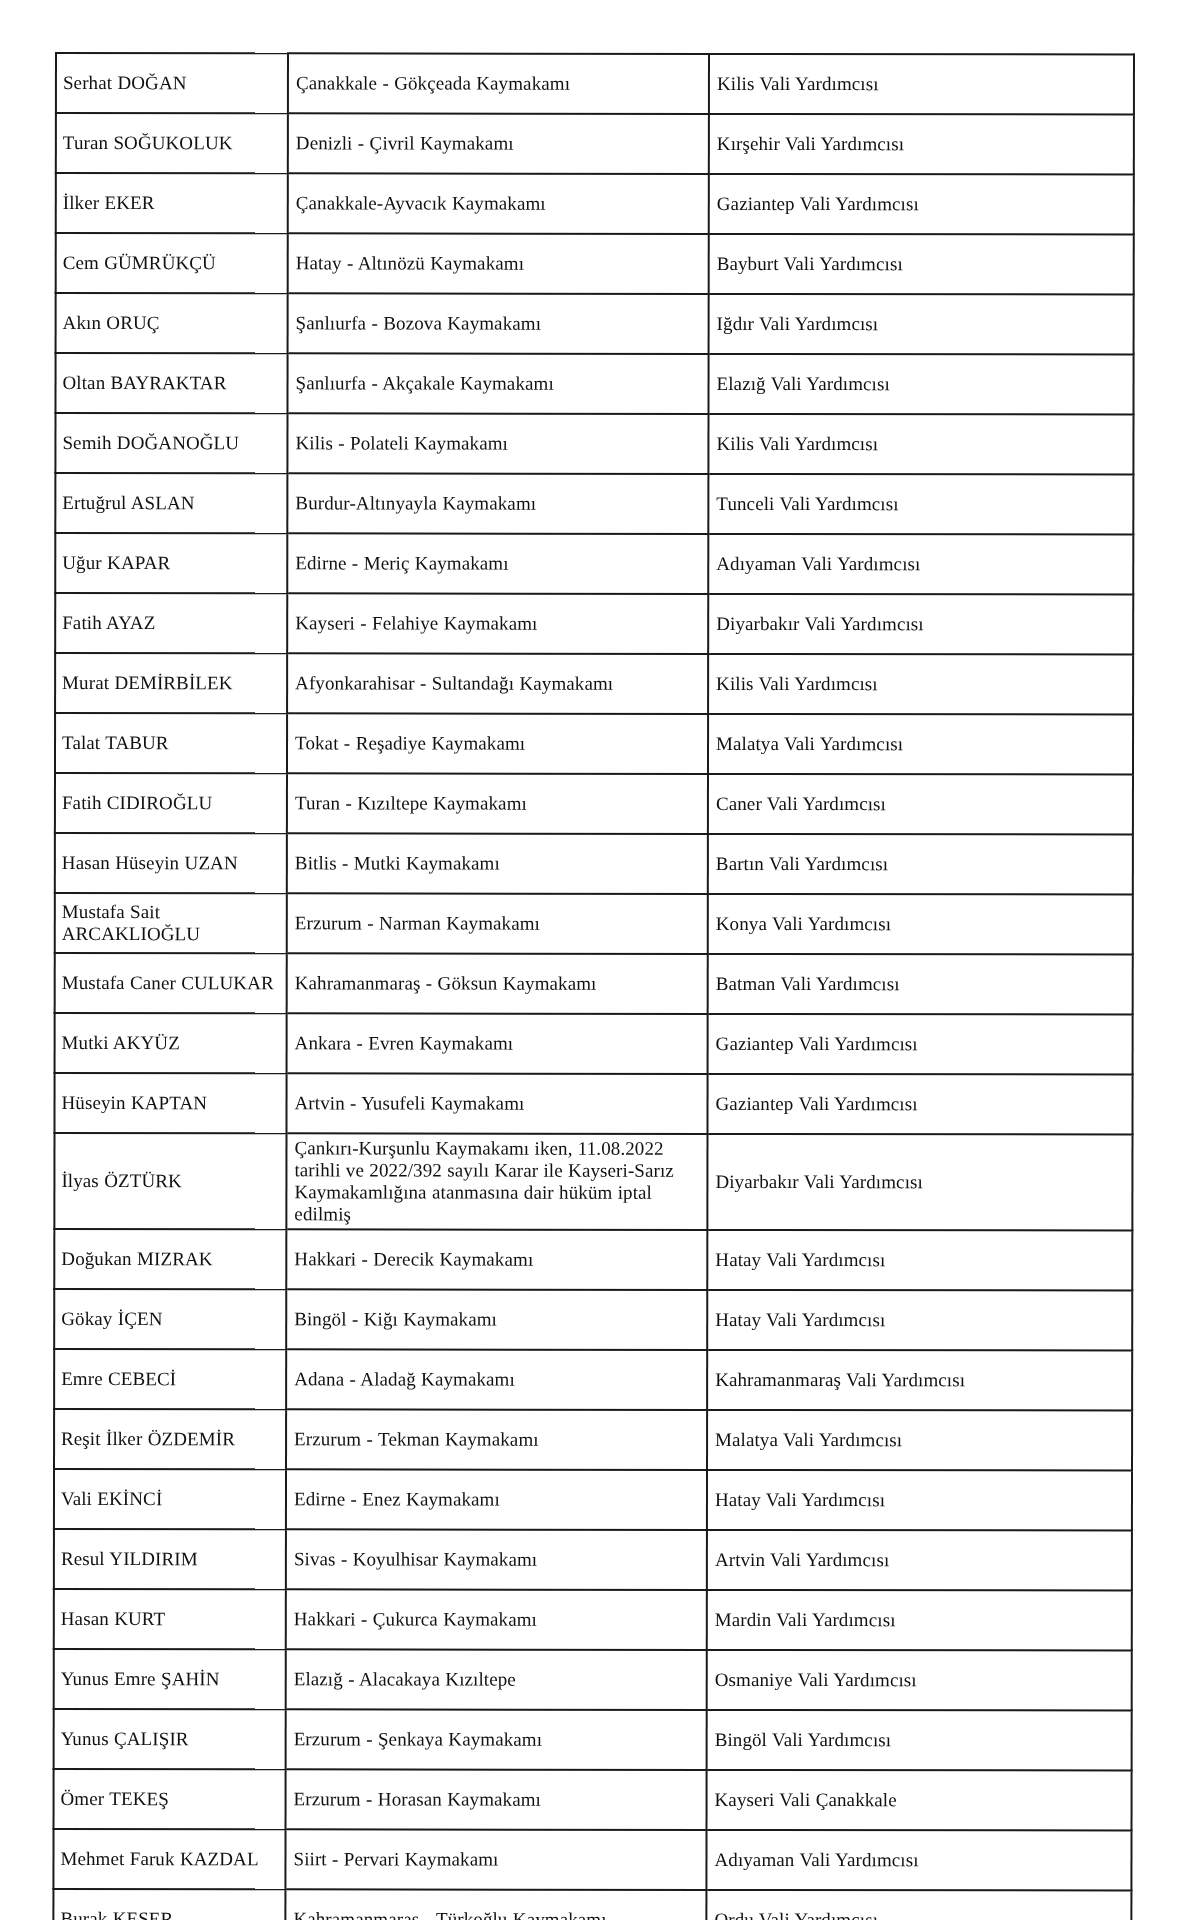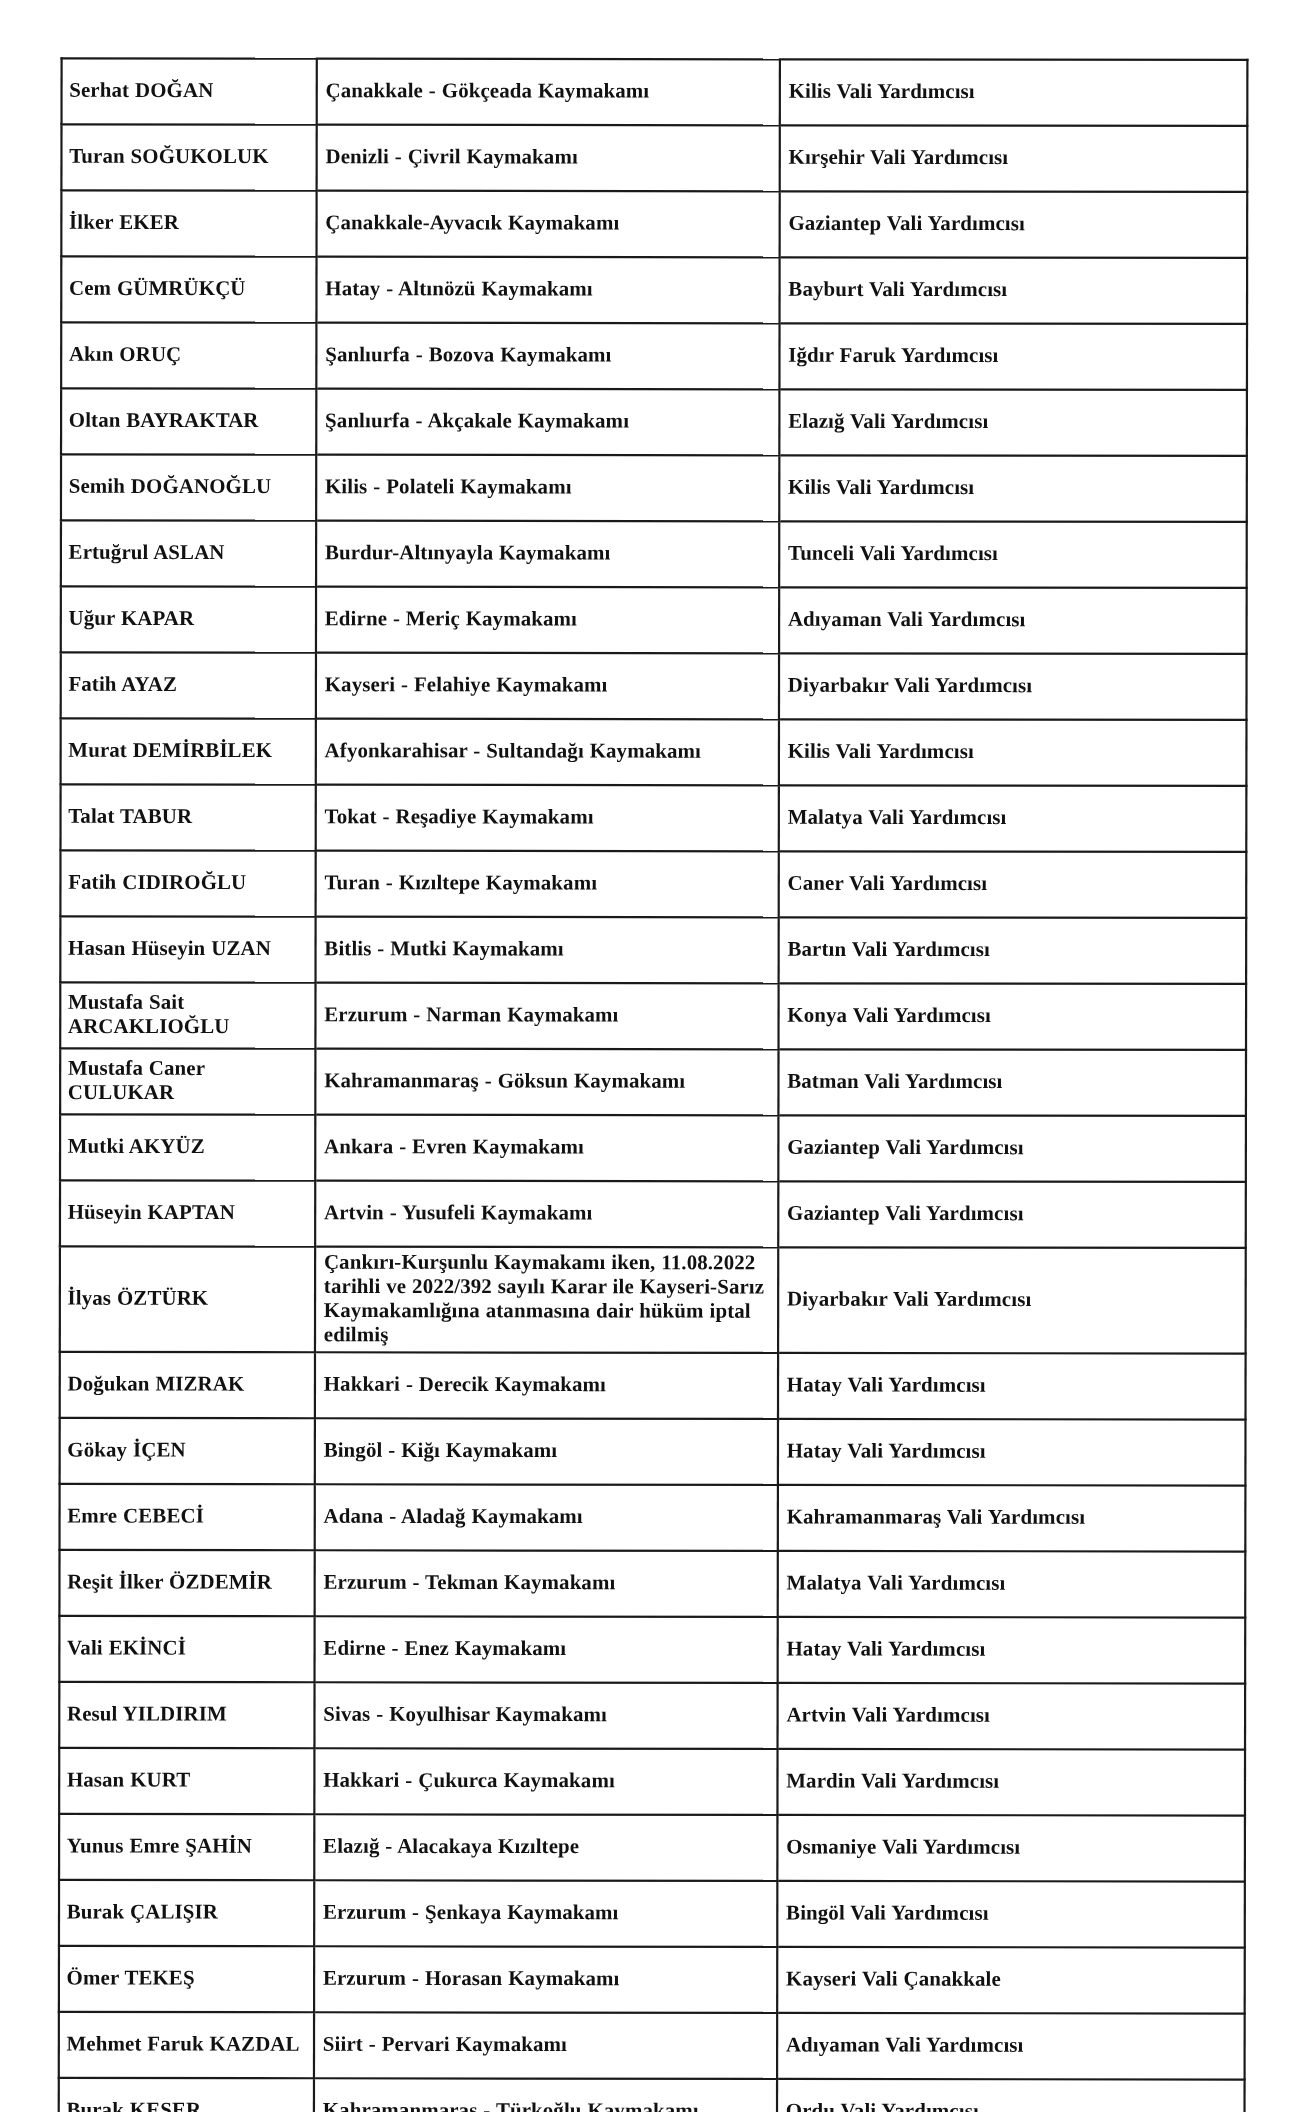--- a/index.html
+++ b/index.html
@@ -12,21 +12,20 @@
     height: 1920px;
     position: relative;
     font-family: "Liberation Serif", "DejaVu Serif", serif;
     color: #111111;
     overflow: hidden;
   }
   .page {
     position: absolute;
     inset: 0;
     background: #ffffff;
-    font-weight: bold;
   }
   table.doc-table {
     position: absolute;
     left: 55px;
     top: 52px;
     width: 1078px;
     border-collapse: collapse;
     table-layout: fixed;
     
     transform: rotate(0.08deg);
@@ -83,21 +82,21 @@
 
   <tr>
     <td class="cell name-cell">Cem GÜMRÜKÇÜ</td>
     <td class="cell current-cell">Hatay - Altınözü Kaymakamı</td>
     <td class="cell new-cell">Bayburt Vali Yardımcısı</td>
   </tr>
 
   <tr>
     <td class="cell name-cell">Akın ORUÇ</td>
     <td class="cell current-cell">Şanlıurfa - Bozova Kaymakamı</td>
-    <td class="cell new-cell">Iğdır Faruk Yardımcısı</td>
+    <td class="cell new-cell">Iğdır Vali Yardımcısı</td>
   </tr>
 
   <tr>
     <td class="cell name-cell">Oltan BAYRAKTAR</td>
     <td class="cell current-cell">Şanlıurfa - Akçakale Kaymakamı</td>
     <td class="cell new-cell">Elazığ Vali Yardımcısı</td>
   </tr>
 
   <tr>
     <td class="cell name-cell">Semih DOĞANOĞLU</td>
@@ -219,21 +218,21 @@
     <td class="cell new-cell">Mardin Vali Yardımcısı</td>
   </tr>
 
   <tr>
     <td class="cell name-cell">Yunus Emre ŞAHİN</td>
     <td class="cell current-cell">Elazığ - Alacakaya Kızıltepe</td>
     <td class="cell new-cell">Osmaniye Vali Yardımcısı</td>
   </tr>
 
   <tr>
-    <td class="cell name-cell">Burak ÇALIŞIR</td>
+    <td class="cell name-cell">Yunus ÇALIŞIR</td>
     <td class="cell current-cell">Erzurum - Şenkaya Kaymakamı</td>
     <td class="cell new-cell">Bingöl Vali Yardımcısı</td>
   </tr>
 
   <tr>
     <td class="cell name-cell">Ömer TEKEŞ</td>
     <td class="cell current-cell">Erzurum - Horasan Kaymakamı</td>
     <td class="cell new-cell">Kayseri Vali Çanakkale</td>
   </tr>
 

